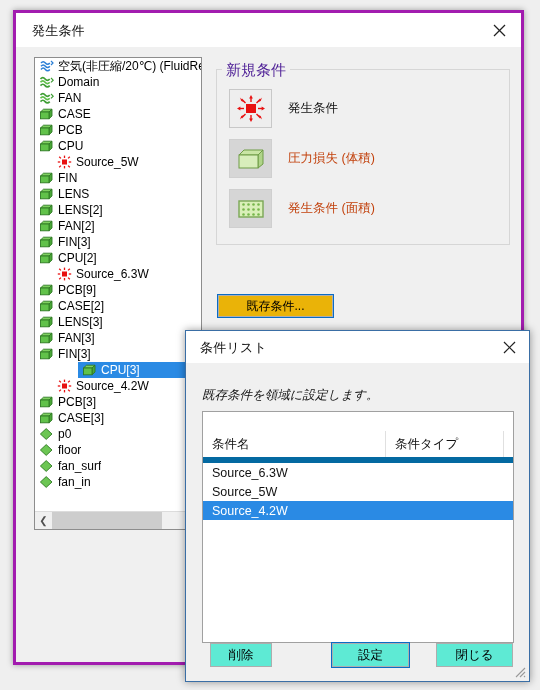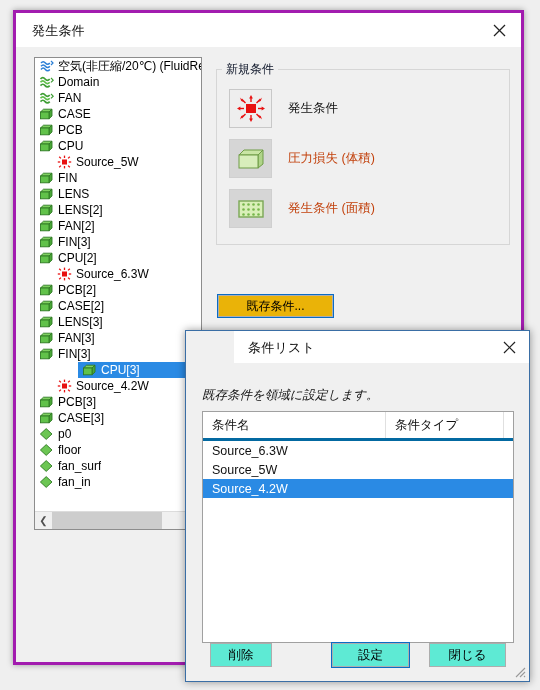--- a/index.html
+++ b/index.html
@@ -124,22 +124,22 @@
     left:200px; top:22px;
     width:294px; height:176px;
     border:1px solid #d6d6d6;
     box-sizing:border-box;
   }
   #group-new-title{
     position:absolute;
     left:206px; top:14px;
     background:#f0f0f0;
     padding:0 4px;
-    font-size:12px;
-    color:#0f172a;
+    font-size:15px;
+    color:#4c1d95;
   }
   .cond-row{
     position:absolute;
     display:flex;
     align-items:center;
   }
   .cond-icon-box{
     width:43px;height:39px;
     border:1px solid #c8c8c8;
     background:#eeeeee;
@@ -171,21 +171,20 @@
 
   
   #list-dialog{
     position:absolute;
     left:185px; top:330px;
     width:345px; height:352px;
     background:#f0f0f0;
     border:1px solid #3a6ea5;
     box-shadow:0 0 8px rgba(0,0,0,0.4);
     box-sizing:border-box;
-    padding-left:48px;
   }
   #list-dialog .titlebar{height:32px;}
   #list-dialog .titlebar .title{left:14px;top:8px;font-size:13px;}
   #list-dialog .closebtn{width:40px;height:32px;}
   .dlg2-body{
     position:absolute;
     left:0;right:0;top:32px;bottom:0;
     background:#f0f0f0;
   }
   #list-desc{
@@ -200,22 +199,23 @@
     left:16px; top:48px;
     width:312px; height:232px;
     background:#fff;
     border:1px solid #a0a0a0;
     box-sizing:border-box;
     overflow:hidden;
   }
   .tbl-head{
     display:flex;
     height:26px;
-    border-bottom:3px solid #0369a1;
+    border-bottom:6px solid #0369a1;
     background:#fff;
+    margin-top:19px;
   }
   .th{
     font-size:12.5px;
     color:#111;
     display:flex;align-items:center;
     padding-left:9px;
     box-sizing:border-box;
     border-right:1px solid #e0e0e0;
     height:26px;
   }
@@ -247,21 +247,21 @@
     font-size:12.5px;
     font-family:inherit;
     color:#000;
     cursor:default;
     box-sizing:border-box;
     padding:0;
   }
   .dbtn.focus{outline:1px solid #0a6cc6;}
   #btn-delete{left:24px;width:62px;}
   #btn-set{left:146px;width:77px;}
-  #btn-close2{right:23px;width:77px;}
+  #btn-close2{right:16px;width:77px;}
   .grip{
     position:absolute;
     right:3px;bottom:3px;
     width:12px;height:12px;
   }
 </style>
 </head>
 <body>
 
 <div id="main-dialog">
@@ -440,21 +440,21 @@
             <span class="tree-label">Source_6.3W</span>
           </div>
           <div class="tree-item">
             <span class="tree-ico">
               <svg width="15" height="14" viewBox="0 0 15 14">
                 <polygon points="1.5,5 10,5 13,2.2 4.5,2.2" fill="#7fd060" stroke="#2f7a24" stroke-width="0.9"></polygon>
                 <polygon points="10,5 13,2.2 13,9 10,11.8" fill="#4aa838" stroke="#2f7a24" stroke-width="0.9"></polygon>
                 <rect x="1.5" y="5" width="8.5" height="6.8" fill="#61c24a" stroke="#2f7a24" stroke-width="0.9"></rect>
               </svg>
             </span>
-            <span class="tree-label">PCB[2]</span>
+            <span class="tree-label">PCB[9]</span>
           </div>
           <div class="tree-item">
             <span class="tree-ico">
               <svg width="15" height="14" viewBox="0 0 15 14">
                 <polygon points="1.5,5 10,5 13,2.2 4.5,2.2" fill="#7fd060" stroke="#2f7a24" stroke-width="0.9"></polygon>
                 <polygon points="10,5 13,2.2 13,9 10,11.8" fill="#4aa838" stroke="#2f7a24" stroke-width="0.9"></polygon>
                 <rect x="1.5" y="5" width="8.5" height="6.8" fill="#61c24a" stroke="#2f7a24" stroke-width="0.9"></rect>
               </svg>
             </span>
             <span class="tree-label">CASE[2]</span>

